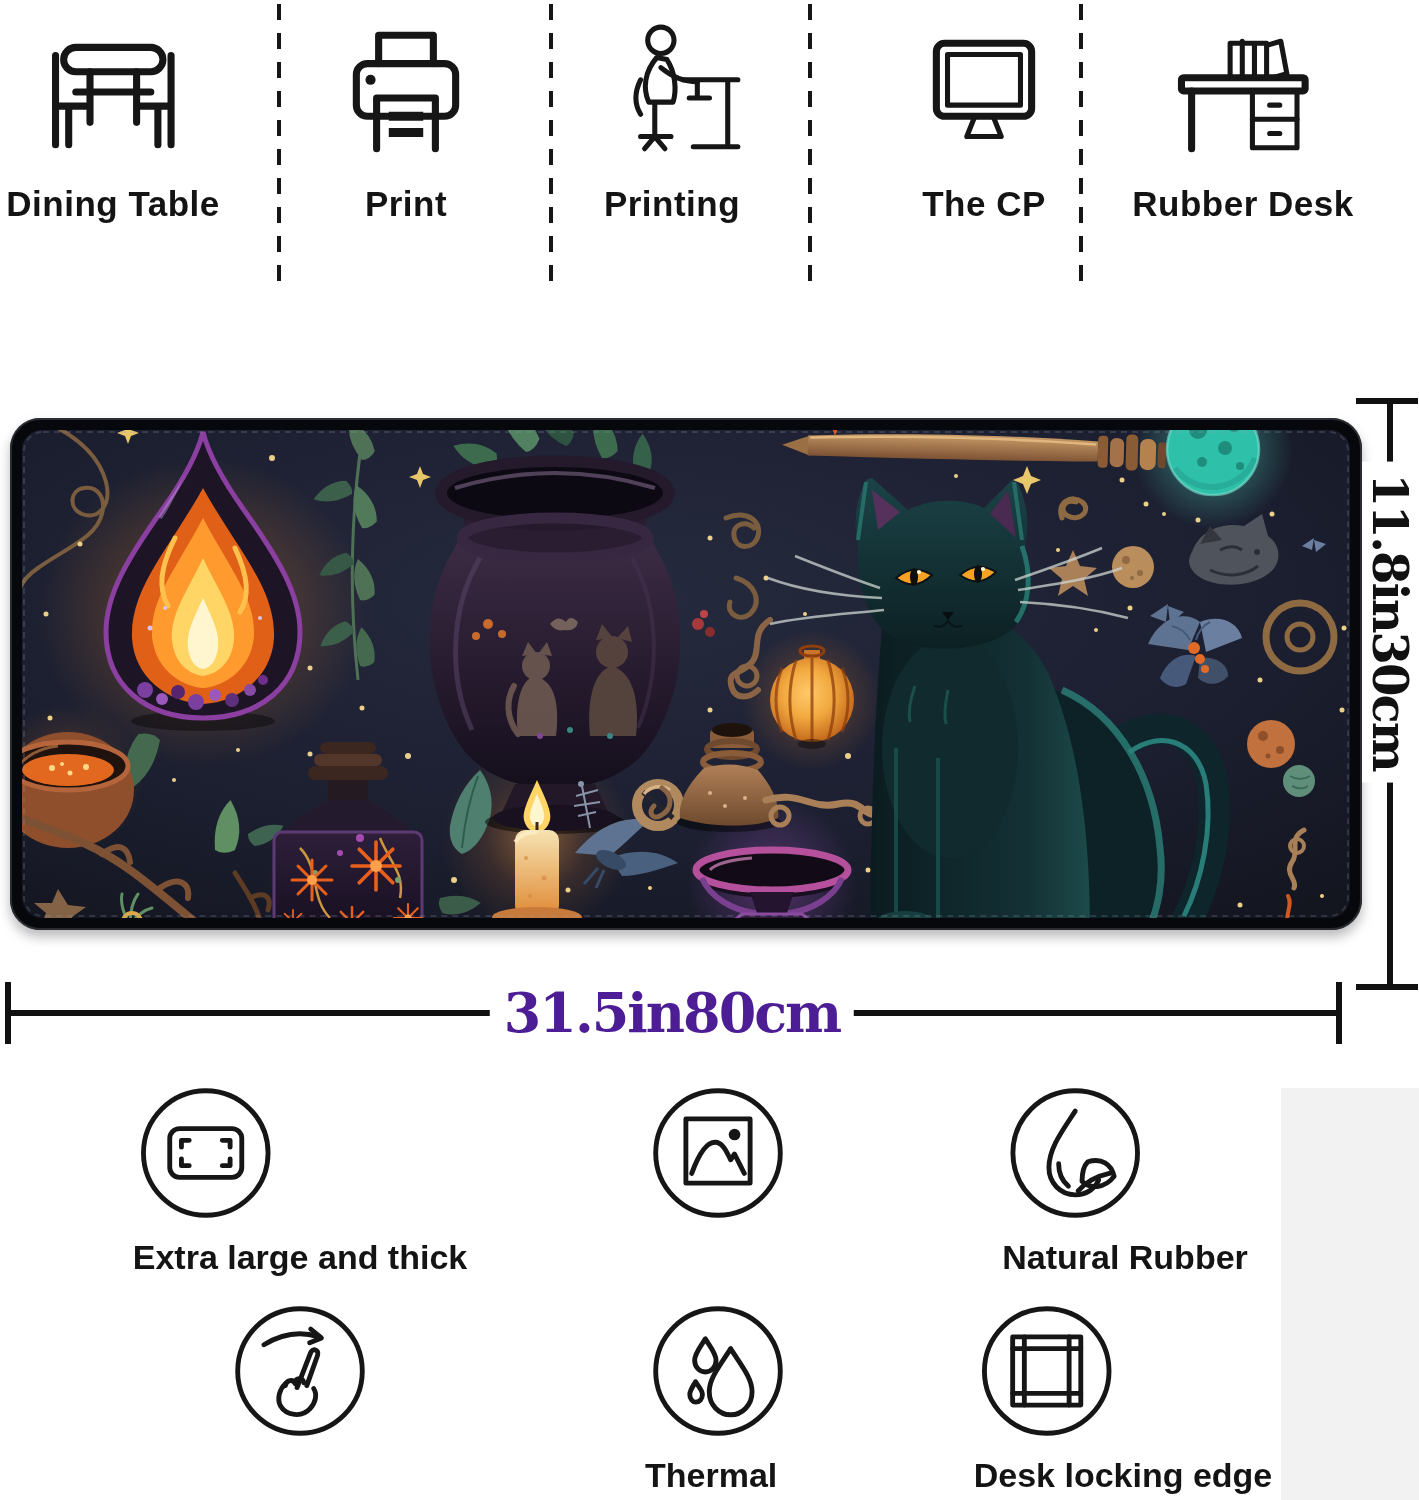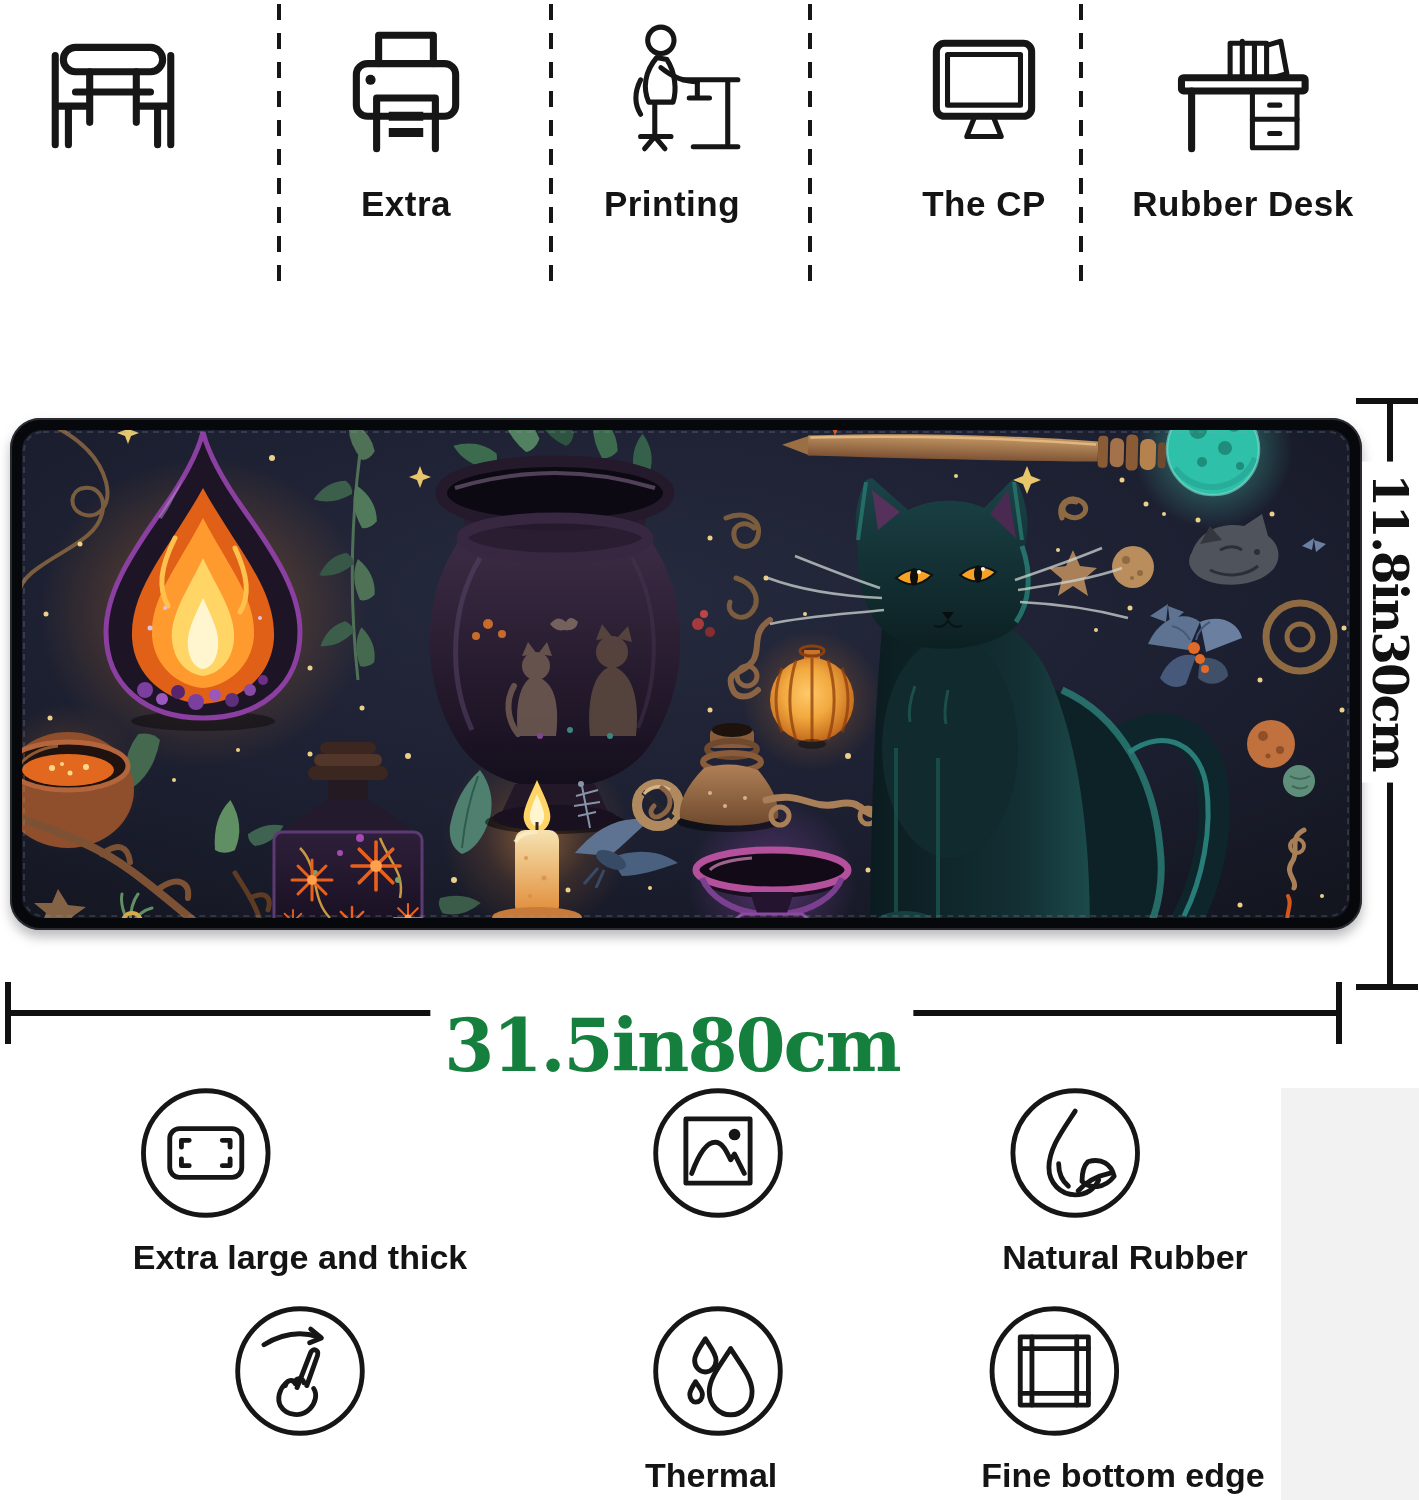--- a/index.html
+++ b/index.html
@@ -13,23 +13,23 @@
   .use-label{margin-top:10px;font-size:35px;font-weight:700;letter-spacing:.5px;white-space:nowrap;color:#141414;}
   .v-dash{position:absolute;top:4px;width:4px;height:282px;
           background:repeating-linear-gradient(to bottom,#161616 0 16px,transparent 16px 29px);}
 
   
   .pad{position:absolute;left:10px;top:418px;width:1352px;height:512px;
        filter:drop-shadow(0 7px 6px rgba(60,60,70,.35));}
 
   
   .dim{position:absolute;background:#111;}
-  .dim-label-h{position:absolute;left:672px;top:1045px;transform:translate(-50%,-50%);
-     font-family:"DejaVu Serif",serif;font-weight:700;font-size:72px;letter-spacing:-2px;
-     color:#15803d;background:#fff;padding:0 14px;white-space:nowrap;}
+  .dim-label-h{position:absolute;left:672px;top:1013px;transform:translate(-50%,-50%);
+     font-family:"DejaVu Serif",serif;font-weight:700;font-size:54px;letter-spacing:-2px;
+     color:#4c1d95;background:#fff;padding:0 14px;white-space:nowrap;}
   .dim-label-v{position:absolute;left:1390px;top:622px;transform:translate(-50%,-50%) rotate(90deg);
      font-family:"DejaVu Serif",serif;font-weight:700;font-size:48px;letter-spacing:-2px;
      color:#111;background:#fff;padding:0 12px;white-space:nowrap;}
 
   
   .feat{position:absolute;display:flex;flex-direction:column;align-items:flex-start;transform:translateX(-50%);}
   .feat-icon{width:146px;height:146px;}
   .feat-label{margin-top:12px;font-size:34px;font-weight:700;white-space:nowrap;color:#141414;}
   .gray-band{position:absolute;left:1281px;top:1088px;width:138px;height:412px;background:#f2f2f2;}
 
@@ -40,31 +40,32 @@
 </head>
 <body>
 
 <div class="use-col" style="left:113px">
   <svg class="use-icon" viewBox="0 0 150 150">
     <rect class="ink" x="26" y="28" width="98" height="24" rx="12"></rect>
     <path class="ink" d="M18 36 V124 M18 86 H48 M31 86 V124"></path>
     <path class="ink" d="M132 36 V124 M102 86 H132 M119 86 V124"></path>
     <path class="ink" d="M52 52 V102 M98 52 V102 M38 72 H112"></path>
   </svg>
+  <div class="use-label">Dining Table</div>
 </div>
 
 <div class="use-col" style="left:406px">
   <svg class="use-icon" viewBox="0 0 150 150">
     <path class="ink" d="M48 44 V16 H102 V44"></path>
     <rect class="ink" x="26" y="44" width="98" height="52" rx="11"></rect>
     <circle cx="40" cy="60" r="5" fill="#161616"></circle>
     <path class="ink" d="M46 128 V78 H104 V128" fill="#fff"></path>
     <path d="M58 96 H92 M58 112 H92" stroke="#161616" stroke-width="9"></path>
   </svg>
-  <div class="use-label">Extra</div>
+  <div class="use-label">Print</div>
 </div>
 
 <div class="use-col" style="left:672px">
   <svg class="use-icon" viewBox="0 0 150 150">
     <circle class="ink5" cx="64" cy="21" r="13"></circle>
     <path class="ink5" d="M60 38 C48 52 46 68 52 82 L76 82 C80 70 78 52 70 40 Z"></path>
     <path class="ink5" d="M64 48 C76 58 88 62 100 62"></path>
     <path class="ink5" d="M44 60 C38 72 38 84 44 94 M58 84 V104 M44 116 H74 M58 104 V116 M48 128 L58 116 L68 128"></path>
     <path class="ink5" d="M86 60 H140 M130 60 V126 M96 126 H140 M100 60 V78 M92 78 H112"></path>
   </svg>
@@ -636,14 +637,14 @@
   </svg>
   <div class="feat-label">Thermal</div>
 </div>
 
 <div class="feat" style="left:1123px;top:1298px">
   <svg class="feat-icon" viewBox="0 0 150 150">
     <circle class="ink5" cx="75" cy="75" r="64" stroke-width="4.5"></circle>
     <rect class="ink5" x="40" y="40" width="70" height="70" stroke-width="6"></rect>
     <path class="ink5" d="M40 52 H110 M40 98 H110 M52 40 V110 M98 40 V110" stroke-width="4.5"></path>
   </svg>
-  <div class="feat-label">Fine bottom edge</div>
+  <div class="feat-label">Desk locking edge</div>
 </div>
 
 </body></html>

